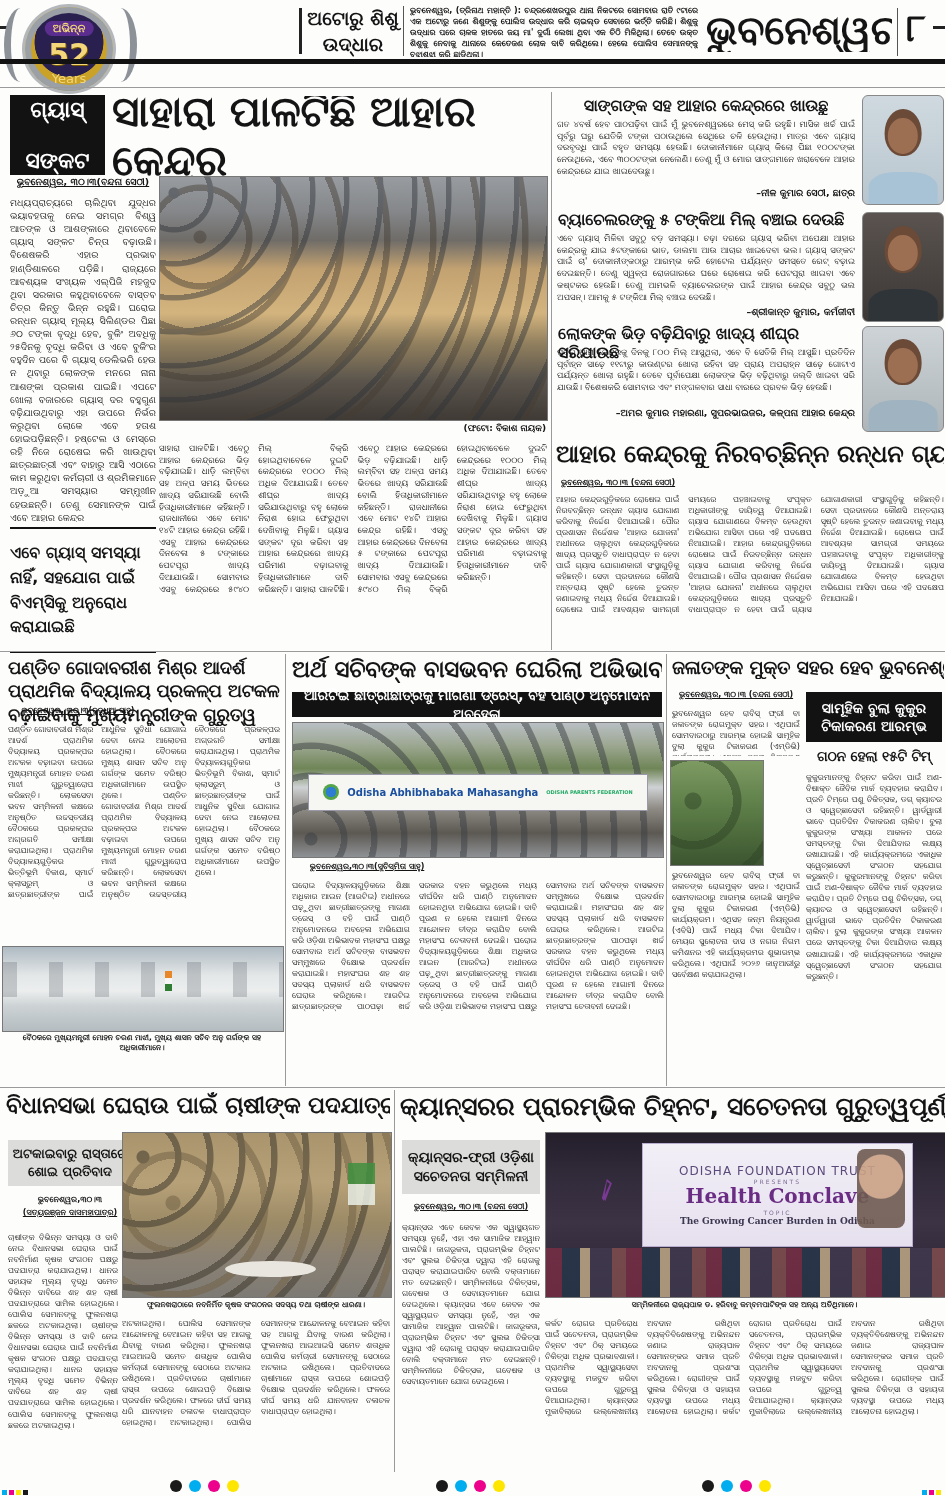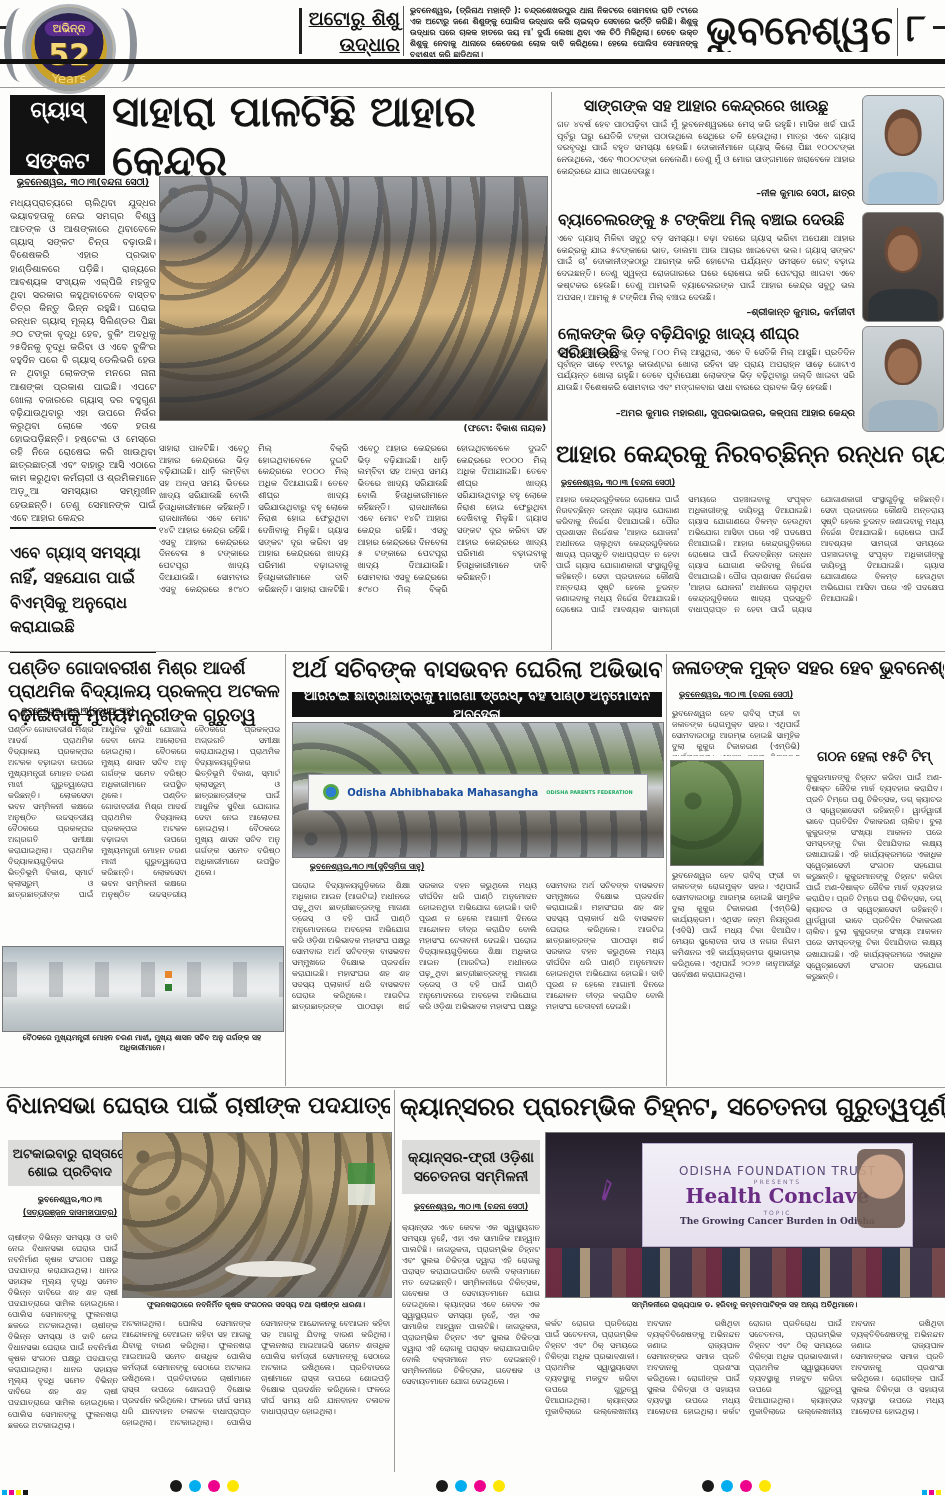--- a/index.html
+++ b/index.html
@@ -118,21 +118,21 @@
     <div>
       <div class="wing l"></div>
       <div class="wing r"></div>
       <div class="logo-medal">
         <div class="logo-ribbon">ଅଭିନ୍ନ</div>
         <div class="logo-num">52</div>
         <div class="logo-years">Years</div>
       </div>
     </div>
     <div class="abs" style="left:299px;top:8px;width:3px;height:46px;background:#222"></div>
-    <div class="abs" style="left:306px;top:6px;width:94px;text-align:right;font-weight:bold;font-size:19px;line-height:1.35;text-decoration:underline;">
+    <div class="abs" style="left:306px;top:6px;width:94px;text-align:center;font-weight:bold;font-size:19px;line-height:1.35;">
       <div>ଅଟୋରୁ ଶିଶୁ</div>
       <div>ଉଦ୍ଧାର</div>
     </div>
     <div class="abs" style="left:403px;top:6px;width:1px;height:50px;background:#555"></div>
     <div class="abs jtext" style="left:410px;top:5px;width:288px;height:52px;font-size:8px;font-weight:bold;">ଭୁବନେଶ୍ୱର, (ତ୍ରିନାଥ ମହାନ୍ତି ): ଚନ୍ଦ୍ରଶେଖରପୁର ଥାନା ନିକଟରେ ସୋମବାର ରାତି ୯ଟାରେ ଏକ ଅଟୋରୁ ଜଣେ ଶିଶୁଙ୍କୁ ପୋଲିସ ଉଦ୍ଧାର କରି ଚାଇଲ୍ଡ ସେବାରେ ଭର୍ତ୍ତି କରିଛି। ଶିଶୁକୁ ଉଦ୍ଧାର ପରେ ଚାଳକ ହାତରେ ଜୟ ମା' ଦୁର୍ଗା ଲେଖା ଥିବା ଏକ ଚିଠି ମିଳିଥିଲା। ତେବେ ଉକ୍ତ ଶିଶୁକୁ ନେବାକୁ ଥାନାରେ କେତେଜଣ ଲୋକ ଦାବି କରିଥିଲେ। ହେଲେ ପୋଲିସ ସେମାନଙ୍କୁ ବୁଝାଶୁଝା କରି ଛାଡ଼ିଥିଲା।</div>
     <div class="abs headline" style="left:706px;top:8px;width:186px;font-size:40px;line-height:1.1;">ଭୁବନେଶ୍ୱର</div>
     <div class="abs" style="left:897px;top:8px;width:1px;height:48px;background:#555"></div>
     <div class="abs headline" style="left:906px;top:6px;width:36px;font-size:38px;">୮</div>
     <div class="abs thickrule" style="left:0;top:59px;width:945px;height:5px;"></div>
     <div class="abs hrule" style="left:0;top:87px;width:945px;"></div>
@@ -204,20 +204,24 @@
       <span class="banner-logo"></span>
       <span style="color:#1b4fa0;font-weight:bold;font-size:10px;">Odisha Abhibhabaka Mahasangha</span>
       <span style="color:#2a6;font-size:5px;font-weight:bold;">ODISHA PARENTS FEDERATION</span>
     </div>
   </div>
   <div class="abs byline" style="left:292px;top:862px;width:150px;font-size:8px;">ଭୁବନେଶ୍ୱର,୩୦।୩(ସୁଚିସ୍ମିତା ସାହୁ)</div>
   <div class="abs jtext" style="left:292px;top:880px;width:372px;height:202px;font-size:8px;column-count:3;column-gap:9px;">ଘରୋଇ ବିଦ୍ୟାଳୟଗୁଡ଼ିକରେ ଶିକ୍ଷା ଅଧିକାର ଆଇନ (ଆରଟିଇ) ଅଧୀନରେ ପଢ଼ୁଥିବା ଛାତ୍ରୀଛାତ୍ରଙ୍କୁ ମାଗଣା ଡ୍ରେସ୍ ଓ ବହି ପାଇଁ ପାଣ୍ଠି ଅନୁମୋଦନରେ ଅବହେଳା ଅଭିଯୋଗ କରି ଓଡ଼ିଶା ଅଭିଭାବକ ମହାସଂଘ ପକ୍ଷରୁ ସୋମବାର ଅର୍ଥ ସଚିବଙ୍କ ବାସଭବନ ସମ୍ମୁଖରେ ବିକ୍ଷୋଭ ପ୍ରଦର୍ଶନ କରାଯାଇଛି। ମହାସଂଘର ଶହ ଶହ ସଦସ୍ୟ ପ୍ଲାକାର୍ଡ ଧରି ବାସଭବନ ଘେରାଉ କରିଥିଲେ। ଆରଟିଇ ଛାତ୍ରଛାତ୍ରଙ୍କ ପାଠପଢ଼ା ଖର୍ଚ୍ଚ ସରକାର ବହନ କରୁଥିଲେ ମଧ୍ୟ ଦୀର୍ଘଦିନ ଧରି ପାଣ୍ଠି ଅନୁମୋଦନ ହୋଇନଥିବା ଅଭିଯୋଗ ହୋଇଛି। ଦାବି ପୂରଣ ନ ହେଲେ ଆଗାମୀ ଦିନରେ ଆନ୍ଦୋଳନ ତୀବ୍ର କରାଯିବ ବୋଲି ମହାସଂଘ ଚେତାବନୀ ଦେଇଛି। ଘରୋଇ ବିଦ୍ୟାଳୟଗୁଡ଼ିକରେ ଶିକ୍ଷା ଅଧିକାର ଆଇନ (ଆରଟିଇ) ଅଧୀନରେ ପଢ଼ୁଥିବା ଛାତ୍ରୀଛାତ୍ରଙ୍କୁ ମାଗଣା ଡ୍ରେସ୍ ଓ ବହି ପାଇଁ ପାଣ୍ଠି ଅନୁମୋଦନରେ ଅବହେଳା ଅଭିଯୋଗ କରି ଓଡ଼ିଶା ଅଭିଭାବକ ମହାସଂଘ ପକ୍ଷରୁ ସୋମବାର ଅର୍ଥ ସଚିବଙ୍କ ବାସଭବନ ସମ୍ମୁଖରେ ବିକ୍ଷୋଭ ପ୍ରଦର୍ଶନ କରାଯାଇଛି। ମହାସଂଘର ଶହ ଶହ ସଦସ୍ୟ ପ୍ଲାକାର୍ଡ ଧରି ବାସଭବନ ଘେରାଉ କରିଥିଲେ। ଆରଟିଇ ଛାତ୍ରଛାତ୍ରଙ୍କ ପାଠପଢ଼ା ଖର୍ଚ୍ଚ ସରକାର ବହନ କରୁଥିଲେ ମଧ୍ୟ ଦୀର୍ଘଦିନ ଧରି ପାଣ୍ଠି ଅନୁମୋଦନ ହୋଇନଥିବା ଅଭିଯୋଗ ହୋଇଛି। ଦାବି ପୂରଣ ନ ହେଲେ ଆଗାମୀ ଦିନରେ ଆନ୍ଦୋଳନ ତୀବ୍ର କରାଯିବ ବୋଲି ମହାସଂଘ ଚେତାବନୀ ଦେଇଛି।</div>
 
   <div class="abs headline" style="left:672px;top:656px;width:272px;font-size:19px;white-space:nowrap;">ଜଳାତଙ୍କ ମୁକ୍ତ ସହର ହେବ ଭୁବନେଶ୍ୱର</div>
   <div class="abs byline" style="left:672px;top:690px;width:128px;font-size:8px;">ଭୁବନେଶ୍ୱର, ୩୦।୩ (ବନ୍ଦନା ସେଠୀ)</div>
+  <div class="abs blackbox" style="left:806px;top:692px;width:136px;height:50px;font-size:14px;">
+    <div>ସାମୂହିକ ବୁଲା କୁକୁର</div>
+    <div>ଟିକାକରଣ ଆରମ୍ଭ</div>
+  </div>
   <div class="abs headline" style="left:806px;top:748px;width:136px;font-size:14px;text-align:center;">ଗଠନ ହେଲା ୧୫ଟି ଟିମ୍</div>
   <div class="abs jtext" style="left:672px;top:708px;width:128px;height:48px;font-size:8px;">ଭୁବନେଶ୍ୱର ହେବ ରାବିସ୍ ଫ୍ରୀ ବା ଜଳାତଙ୍କ ରୋଗମୁକ୍ତ ସହର। ଏଥିପାଇଁ ସୋମବାରଠାରୁ ଆରମ୍ଭ ହୋଇଛି ସାମୂହିକ ବୁଲା କୁକୁର ଟିକାକରଣ (ଏମ୍‌ଡିଭି) କାର୍ଯ୍ୟକ୍ରମ। ଏଥିସହ ଜନ୍ମ ନିୟନ୍ତ୍ରଣ (ଏବିସି) ପାଇଁ ମଧ୍ୟ ଟିକା ଦିଆଯିବ। ମେୟର ସୁଲୋଚନା ଦାସ ଓ ନଗର ନିଗମ କମିଶନର ଏହି କାର୍ଯ୍ୟକ୍ରମର ଶୁଭାରମ୍ଭ କରିଥିଲେ। ଏଥିପାଇଁ ୨୦୨୬ ଜାନୁଆରୀରୁ ସର୍ବେକ୍ଷଣ କରାଯାଇଥିଲା।</div>
   <div class="photo ph-dog" style="left:670px;top:760px;width:92px;height:104px;"></div>
   <div class="abs jtext" style="left:672px;top:870px;width:128px;height:212px;font-size:8px;">ଭୁବନେଶ୍ୱର ହେବ ରାବିସ୍ ଫ୍ରୀ ବା ଜଳାତଙ୍କ ରୋଗମୁକ୍ତ ସହର। ଏଥିପାଇଁ ସୋମବାରଠାରୁ ଆରମ୍ଭ ହୋଇଛି ସାମୂହିକ ବୁଲା କୁକୁର ଟିକାକରଣ (ଏମ୍‌ଡିଭି) କାର୍ଯ୍ୟକ୍ରମ। ଏଥିସହ ଜନ୍ମ ନିୟନ୍ତ୍ରଣ (ଏବିସି) ପାଇଁ ମଧ୍ୟ ଟିକା ଦିଆଯିବ। ମେୟର ସୁଲୋଚନା ଦାସ ଓ ନଗର ନିଗମ କମିଶନର ଏହି କାର୍ଯ୍ୟକ୍ରମର ଶୁଭାରମ୍ଭ କରିଥିଲେ। ଏଥିପାଇଁ ୨୦୨୬ ଜାନୁଆରୀରୁ ସର୍ବେକ୍ଷଣ କରାଯାଇଥିଲା।</div>
   <div class="abs jtext" style="left:806px;top:772px;width:136px;height:310px;font-size:8px;">କୁକୁରମାନଙ୍କୁ ଚିହ୍ନଟ କରିବା ପାଇଁ ଅଣ-ବିଷାକ୍ତ ଜୈବିକ ମାର୍କ ବ୍ୟବହାର କରାଯିବ। ପ୍ରତି ଟିମ୍‌ରେ ପଶୁ ଚିକିତ୍ସକ, ଡଗ୍ କ୍ୟାଚର ଓ ସ୍ୱେଚ୍ଛାସେବୀ ରହିଛନ୍ତି। ୱାର୍ଡୱାରୀ ଭାବେ ପ୍ରତିଦିନ ଟିକାକରଣ ଚାଲିବ। ବୁଲା କୁକୁରଙ୍କ ସଂଖ୍ୟା ଆକଳନ ପରେ ସମସ୍ତଙ୍କୁ ଟିକା ଦିଆଯିବାର ଲକ୍ଷ୍ୟ ରଖାଯାଇଛି। ଏହି କାର୍ଯ୍ୟକ୍ରମରେ ଏକାଧିକ ସ୍ୱେଚ୍ଛାସେବୀ ସଂଗଠନ ସହଯୋଗ କରୁଛନ୍ତି। କୁକୁରମାନଙ୍କୁ ଚିହ୍ନଟ କରିବା ପାଇଁ ଅଣ-ବିଷାକ୍ତ ଜୈବିକ ମାର୍କ ବ୍ୟବହାର କରାଯିବ। ପ୍ରତି ଟିମ୍‌ରେ ପଶୁ ଚିକିତ୍ସକ, ଡଗ୍ କ୍ୟାଚର ଓ ସ୍ୱେଚ୍ଛାସେବୀ ରହିଛନ୍ତି। ୱାର୍ଡୱାରୀ ଭାବେ ପ୍ରତିଦିନ ଟିକାକରଣ ଚାଲିବ। ବୁଲା କୁକୁରଙ୍କ ସଂଖ୍ୟା ଆକଳନ ପରେ ସମସ୍ତଙ୍କୁ ଟିକା ଦିଆଯିବାର ଲକ୍ଷ୍ୟ ରଖାଯାଇଛି। ଏହି କାର୍ଯ୍ୟକ୍ରମରେ ଏକାଧିକ ସ୍ୱେଚ୍ଛାସେବୀ ସଂଗଠନ ସହଯୋଗ କରୁଛନ୍ତି।</div>
 
   <div class="abs hrule" style="left:0;top:1087px;width:945px;"></div>
   <div class="abs vrule" style="left:394px;top:1090px;height:382px;"></div>
 
   <div class="abs headline" style="left:6px;top:1092px;width:384px;font-size:23px;white-space:nowrap;">ବିଧାନସଭା ଘେରାଉ ପାଇଁ ଚାଷୀଙ୍କ ପଦଯାତ୍ରା</div>

